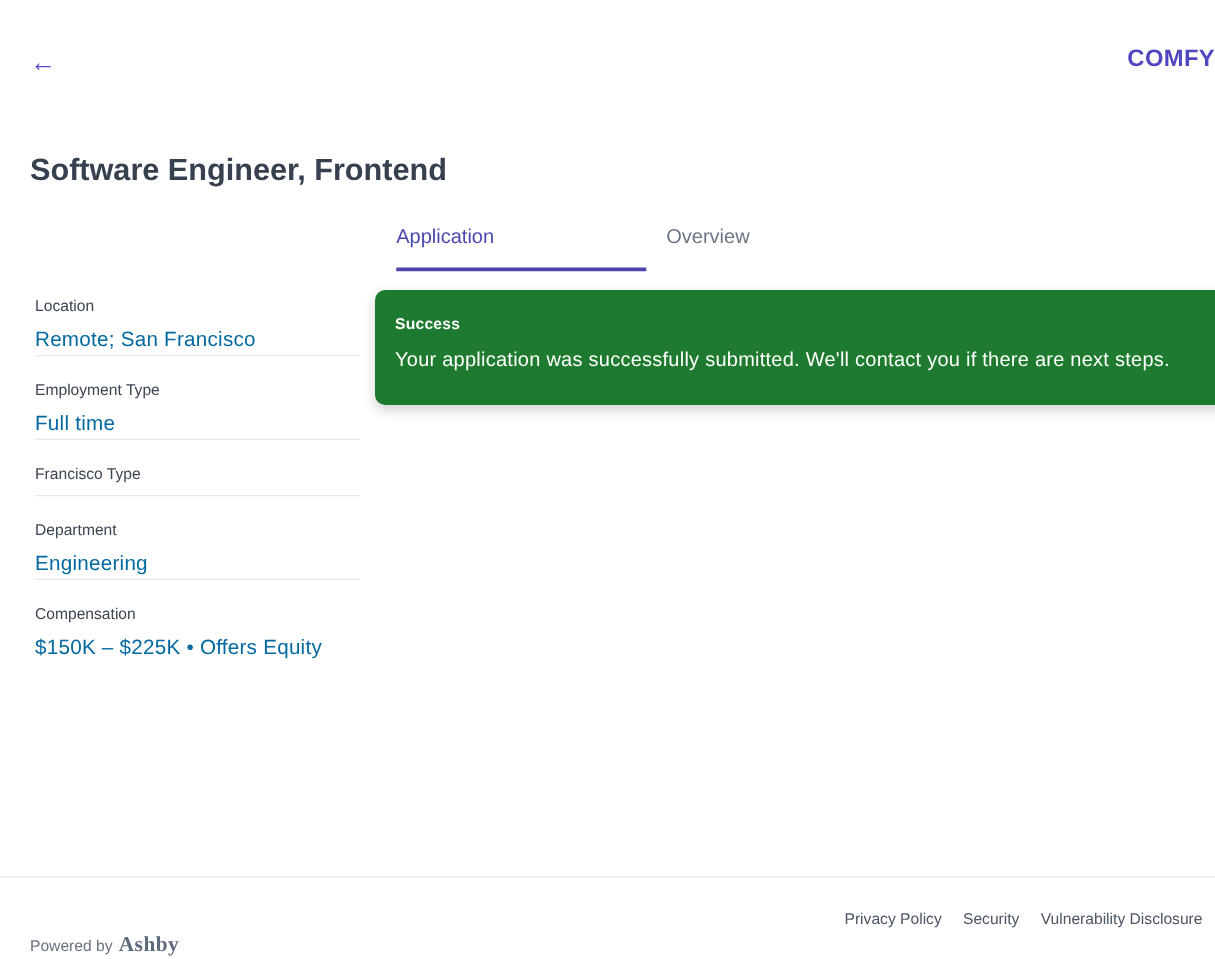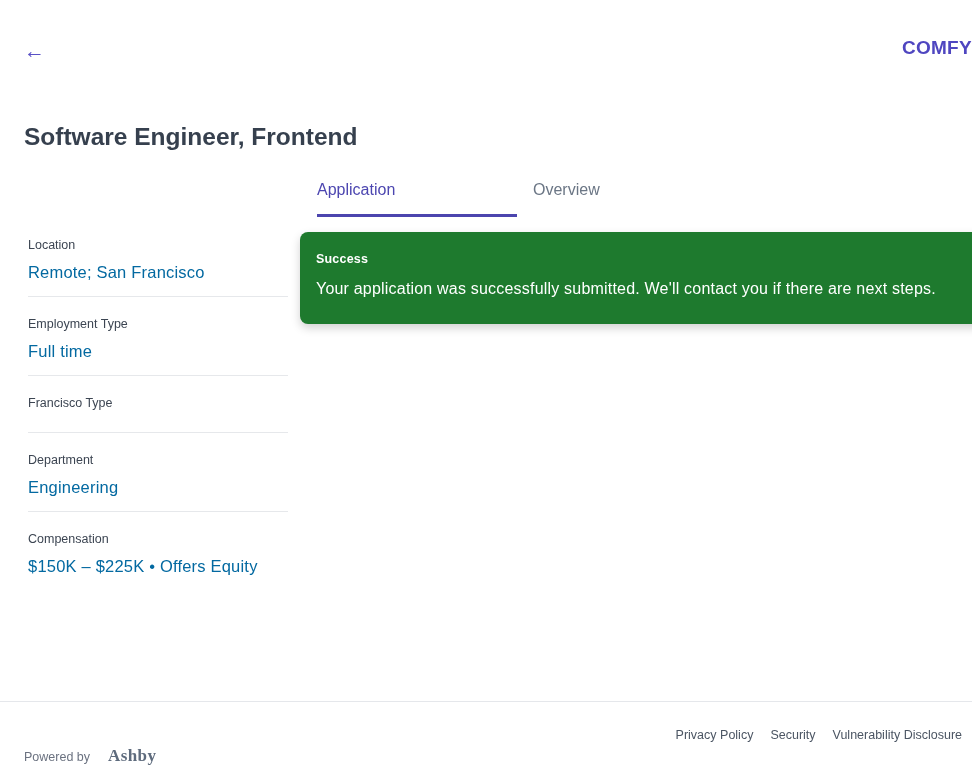--- a/index.html
+++ b/index.html
@@ -63,21 +63,21 @@
     flex: 0 0 auto;
   }
 
   .sidebar {
     width: 264px;
     flex: 0 0 auto;
     padding-top: 58px;
     padding-left: 4px;
   }
   .meta-item {
-    padding: 20px 0 13px 0;
+    padding: 20px 0 1px 0;
     border-bottom: 1px solid #e6e8eb;
   }
   .meta-item:first-child { padding-top: 0; }
   .meta-item:last-child { border-bottom: none; }
   .meta-label {
     font-size: 12.5px;
     line-height: 15px;
     color: #3c4552;
     margin-bottom: 8px;
   }
@@ -145,21 +145,21 @@
     height: 66px;
     border-top: 1px solid #e5e7eb;
     display: flex;
     align-items: center;
     justify-content: space-between;
     padding: 0 10px 0 24px;
   }
   .powered {
     display: flex;
     align-items: baseline;
-    gap: 18px;
+    gap: 5px;
     margin-top: 42px;
   }
   .powered-label {
     font-size: 12.5px;
     color: #6b7280;
   }
   .ashby-logo {
     font-family: "Liberation Serif", serif;
     font-size: 17px;
     font-weight: 700;

